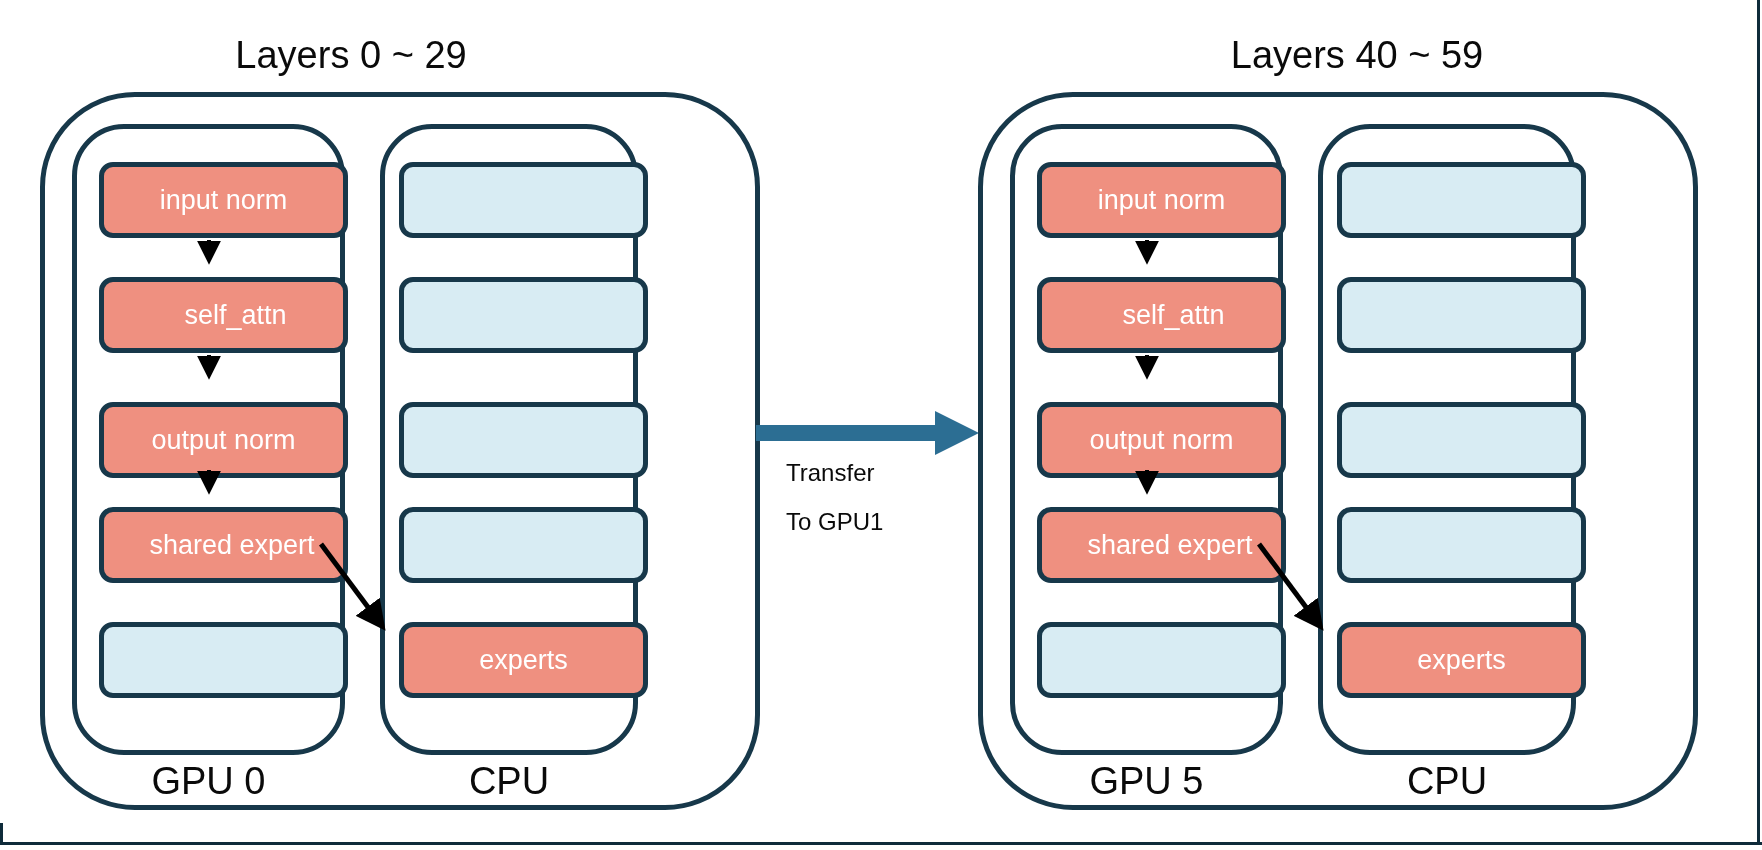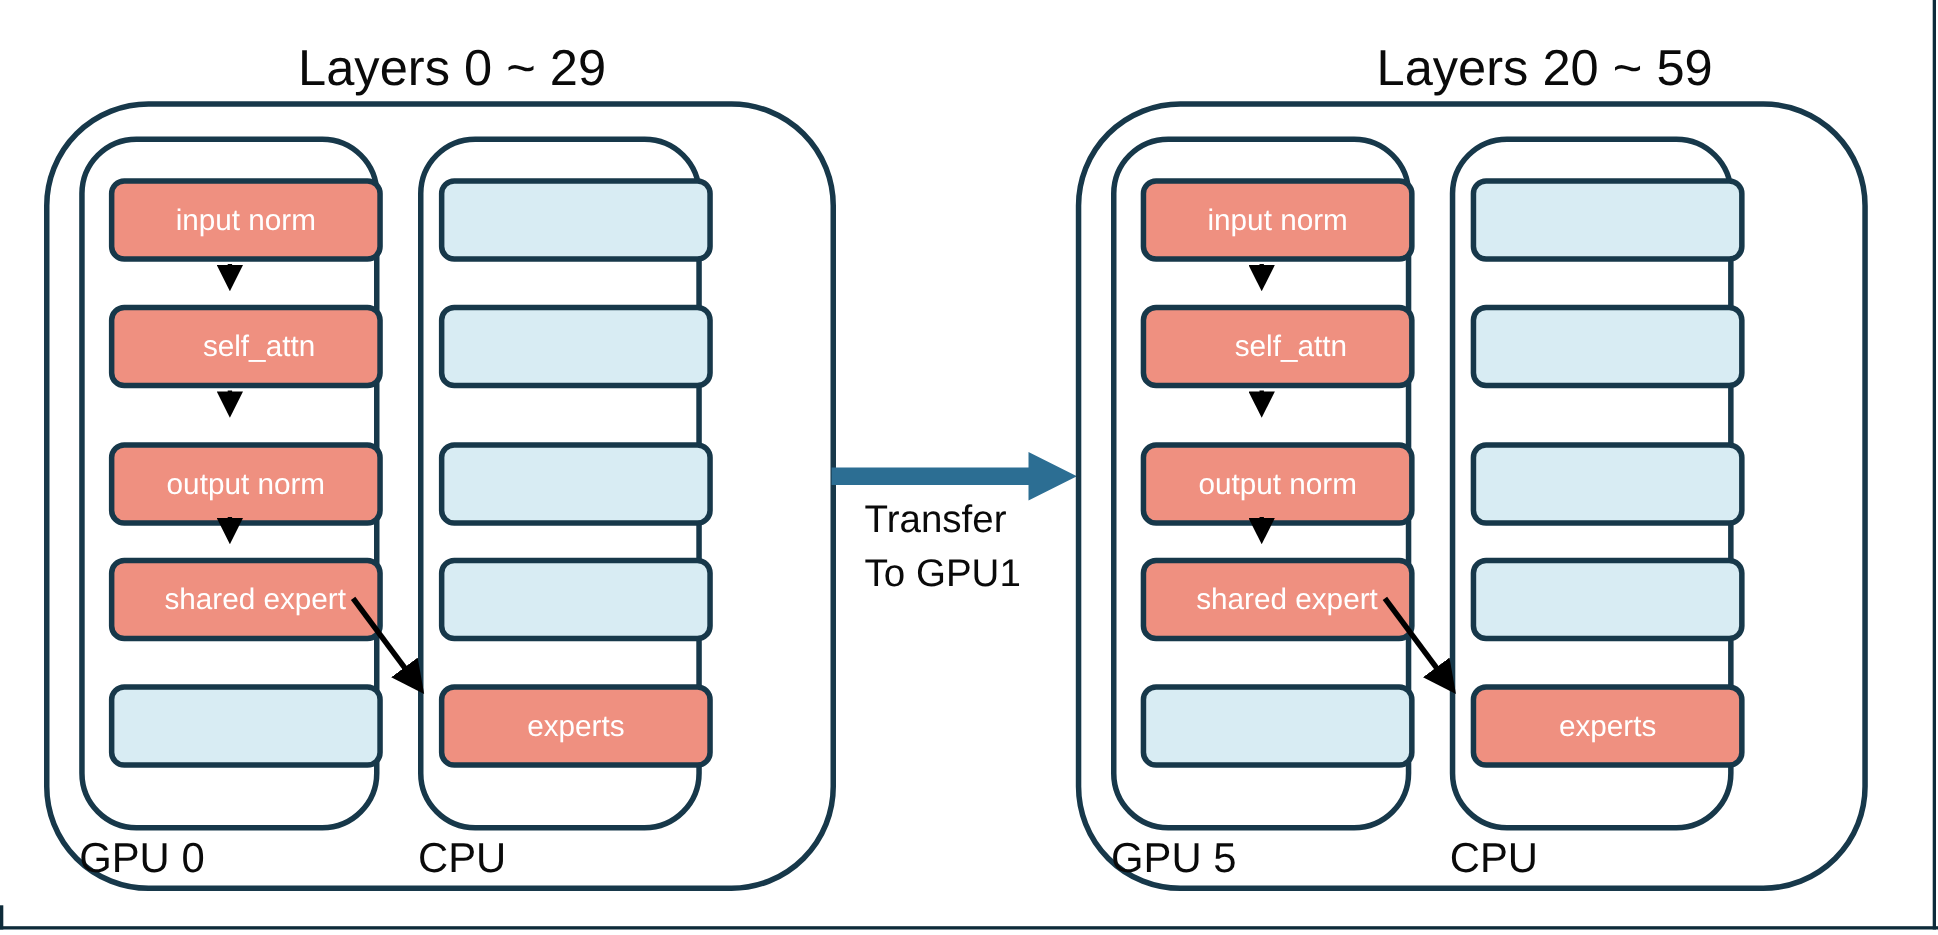--- a/index.html
+++ b/index.html
@@ -12,22 +12,22 @@
   #frame-bottom{left:0;top:842px;width:1762px;height:3px;}
   #frame-right{left:1757px;top:0;width:3px;height:845px;}
   #frame-left-bottom{left:0;top:823px;width:3px;height:22px;}
 
   
   .group{position:absolute;top:92px;width:720px;height:718px;}
   #group-left{left:40px;}
   #group-right{left:978px;}
 
   .group-title{
-    position:absolute;top:-58px;width:400px;text-align:right;
-    font-size:46px;color:#0a0a0a;white-space:nowrap;
+    position:absolute;top:-58px;width:400px;text-align:center;
+    font-size:38px;color:#0a0a0a;white-space:nowrap;
   }
   .outer-rect{
     position:absolute;left:0;top:0;width:720px;height:718px;
     border:5px solid var(--outline);border-radius:95px;box-sizing:border-box;
     background:#ffffff;
   }
   .col{
     position:absolute;top:32px;height:631px;
     border:5px solid var(--outline);border-radius:52px;box-sizing:border-box;
     background:#ffffff;
@@ -43,30 +43,30 @@
   }
   .module{background:var(--module);}
   .placeholder{background:var(--placeholder);}
   .gpu-pos{left:59px;}
   .cpu-pos{left:359px;}
   .r0{top:70px;} .r1{top:185px;padding-left:24px;} .r2{top:300px;margin-top:10px;} .r3{top:415px;padding-left:17px;} .r4{top:530px;}
 
   .conn{position:absolute;left:0;top:0;width:720px;height:718px;pointer-events:none;}
 
   .col-label{
-    position:absolute;top:668px;font-size:38px;color:#0a0a0a;
+    position:absolute;top:668px;font-size:38px;color:#0a0a0a;text-align:center;
     white-space:nowrap;
   }
   .gpu-label{left:32px;width:273px;}
   .cpu-label{left:340px;width:258px;}
 
   
   #transfer-arrow{position:absolute;left:752px;top:408px;width:230px;height:50px;}
   #transfer-text{
-    position:absolute;left:786px;top:448px;font-size:35px;color:#0a0a0a;
+    position:absolute;left:786px;top:448px;font-size:24px;color:#0a0a0a;
     line-height:49px;white-space:nowrap;
   }
 </style>
 </head>
 <body>
 
 <svg width="0" height="0" style="position:absolute">
   <defs>
     <marker id="arrowhead" viewBox="0 0 10 10" refX="8" refY="5" markerWidth="6" markerHeight="6" orient="auto-start-reverse">
       <path d="M0,0 L10,5 L0,10 z" fill="#000000"></path>
@@ -105,21 +105,21 @@
 
 <svg id="transfer-arrow" viewBox="0 0 230 50">
   <polygon points="4,17 183,17 183,3 227,25 183,47 183,33 4,33" fill="#2C6E93"></polygon>
 </svg>
 <div id="transfer-text">
   <div>Transfer</div>
   <div>To GPU1</div>
 </div>
 
 <div class="group" id="group-right">
-  <div class="group-title" style="left:179px">Layers 20 ~ 59</div>
+  <div class="group-title" style="left:179px">Layers 40 ~ 59</div>
   <div class="outer-rect"></div>
   <div class="col col-gpu"></div>
   <div class="col col-cpu"></div>
 
   <div class="box module gpu-pos r0">input norm</div>
   <div class="box module gpu-pos r1">self_attn</div>
   <div class="box module gpu-pos r2">output norm</div>
   <div class="box module gpu-pos r3">shared expert</div>
   <div class="box placeholder gpu-pos r4"></div>
 

